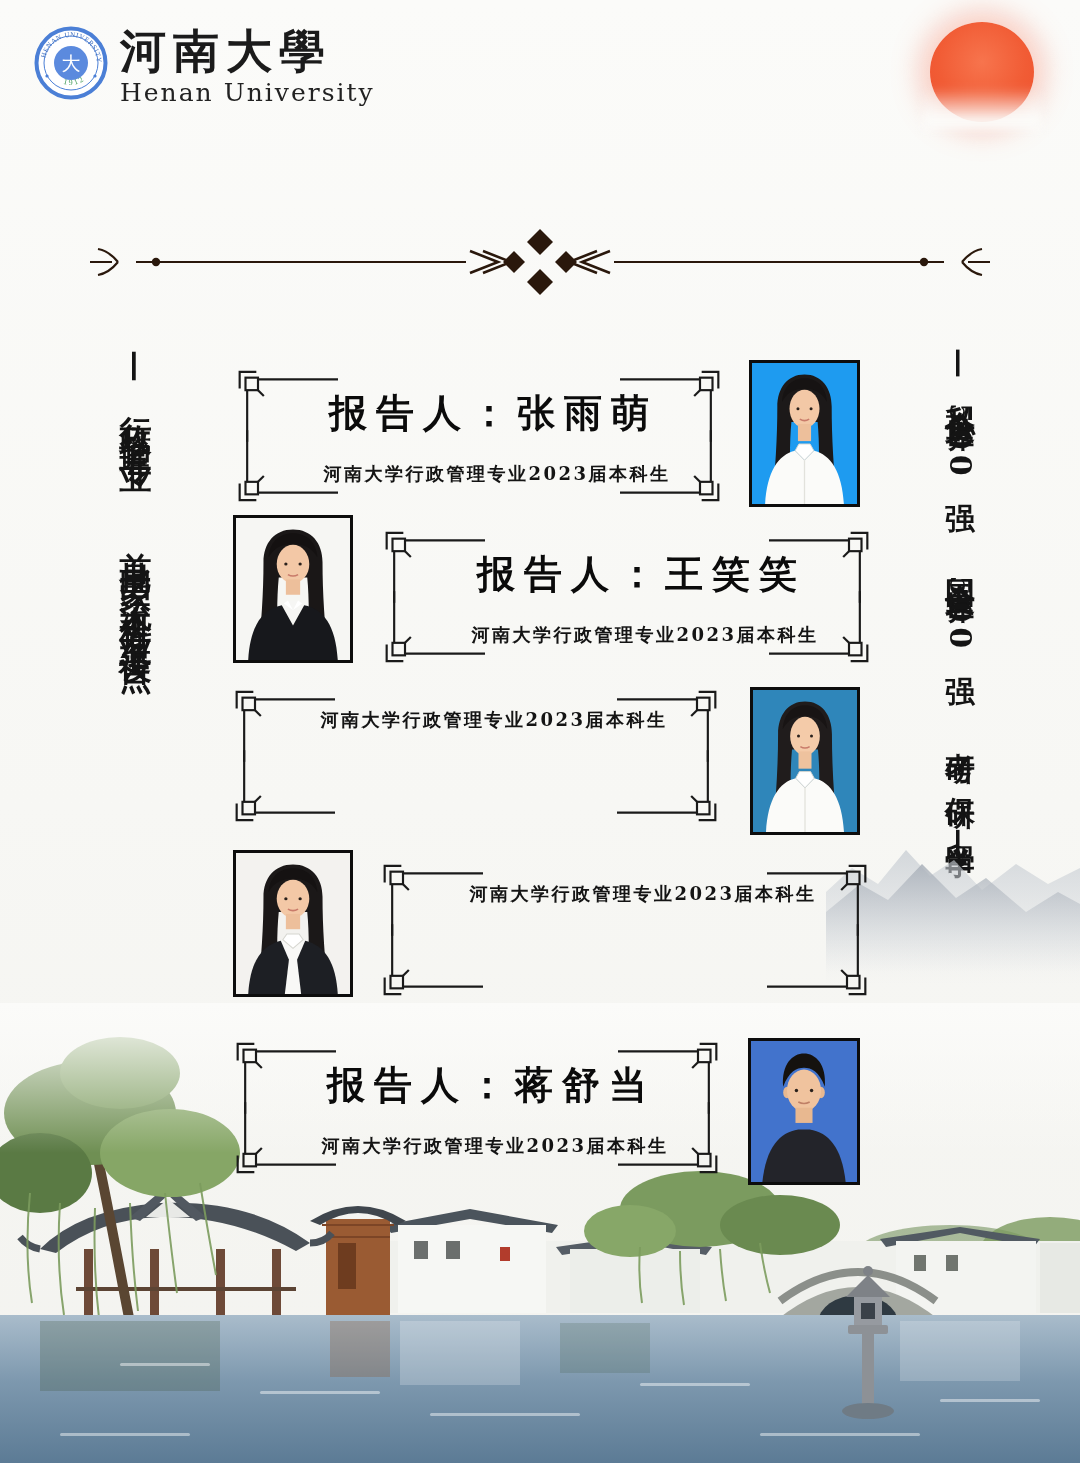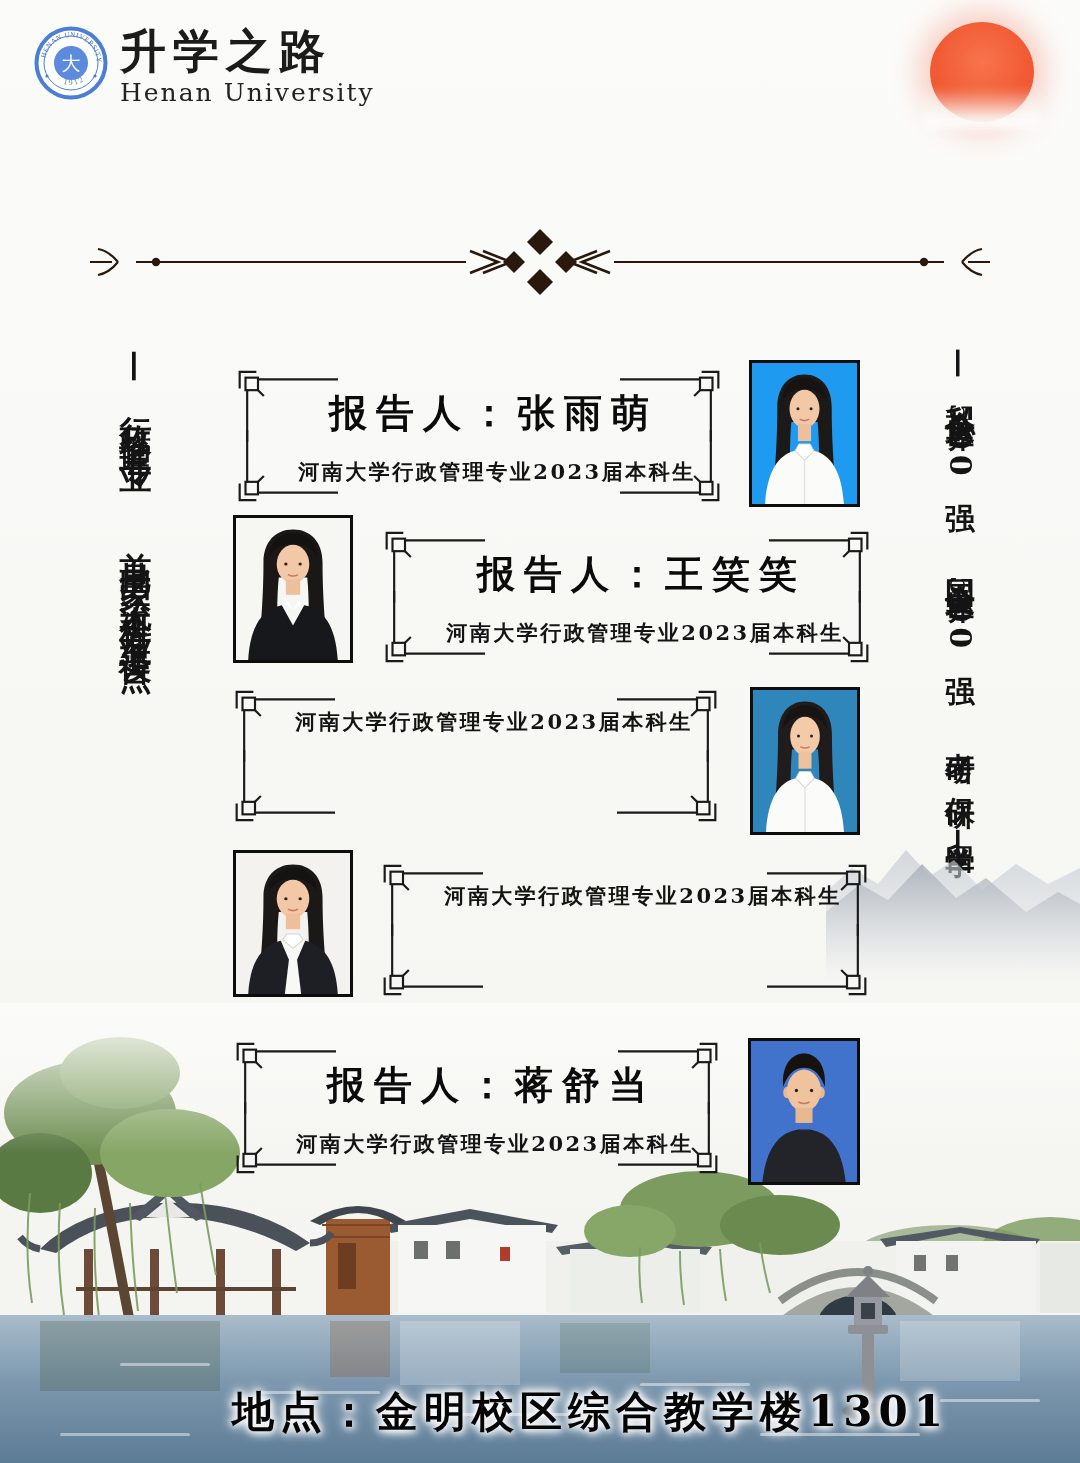--- a/index.html
+++ b/index.html
@@ -31,21 +31,21 @@
   .side-left{left:112px;top:350px;height:880px;width:48px;font-size:32px;letter-spacing:9px;line-height:48px;}
   .side-right{left:936px;top:348px;height:885px;width:48px;font-size:30px;letter-spacing:5px;line-height:48px;}
   
   .mountains{position:absolute;left:826px;top:772px;width:254px;height:228px;}
   
   .scene{position:absolute;left:0;top:1003px;width:1080px;height:460px;}
   
   .card{position:absolute;display:flex;flex-direction:column;align-items:center;
     justify-content:space-between;padding:16px 26px 14px;box-sizing:border-box;}
   .card .name{font-size:38px;font-weight:900;letter-spacing:9px;color:#0b0b0b;white-space:nowrap;margin-left:29px;}
-  .card .aff{font-size:21px;font-weight:700;letter-spacing:2.5px;color:#141414;white-space:nowrap;margin-left:36px;}
+  .card .aff{font-size:18px;font-weight:700;letter-spacing:2.5px;color:#141414;white-space:nowrap;margin-left:36px;}
   .corner{position:absolute;width:100px;height:72px;}
   .corner.tl{left:-2px;top:-2px;}
   .corner.tr{right:-2px;top:-2px;transform:scaleX(-1);}
   .corner.bl{left:-2px;bottom:-2px;transform:scaleY(-1);}
   .corner.br{right:-2px;bottom:-2px;transform:scale(-1,-1);}
   #card1{left:240px;top:372px;width:478px;height:128px;}
   #card2{left:387px;top:533px;width:480px;height:128px;}
   #card3{left:237px;top:692px;width:478px;height:128px;}
   #card4{left:385px;top:866px;width:480px;height:128px;}
   #card5{left:238px;top:1044px;width:478px;height:128px;}
@@ -97,21 +97,21 @@
       </text>
       <text font-size="8" fill="#3f9a56" font-family="Liberation Serif,serif" letter-spacing="2">
         <textPath href="#arcB" startOffset="38%">1912</textPath>
       </text>
       <circle cx="37" cy="37" r="17" fill="#5b8ade"></circle>
       <text x="37" y="44" font-size="19" fill="#ffffff" text-anchor="middle" font-family="DejaVu Serif,serif">大</text>
       <circle cx="13" cy="50" r="1.6" fill="#4b7fd6"></circle>
       <circle cx="61" cy="50" r="1.6" fill="#4b7fd6"></circle>
     </svg>
     <div class="uni-text">
-      <div class="uni-cn">升学之路</div>
+      <div class="uni-cn">河南大學</div>
       <div class="uni-en">Henan University</div>
     </div>
   </div>
 
   <div class="sun"></div>
 
 
   <svg class="divider" viewBox="0 0 940 72">
     <g stroke="#2a180c" fill="none" stroke-width="2.2">
       <path d="M66 36 H396"></path>
@@ -409,15 +409,14 @@
       <ellipse cx="56" cy="52" rx="18" ry="22" fill="#f0c39e"></ellipse>
       <path d="M34 48 C32 24 44 13 56 13 C68 13 80 24 78 48 C72 32 64 28 56 28 C48 28 40 32 34 48 Z" fill="#15120f"></path>
       <circle cx="48" cy="52" r="1.8" fill="#2a211c"></circle>
         <circle cx="64" cy="52" r="1.8" fill="#2a211c"></circle>
       <path d="M50 64 q6 3 12 0" stroke="#c08066" stroke-width="1.6" fill="none"></path>
       <rect x="47" y="70" width="18" height="16" fill="#e8b890"></rect>
       <path d="M12 148 C16 112 30 96 50 93 H62 C82 96 96 112 100 148 Z" fill="#23242a"></path>
     </svg>
   </div>
 
-  <div class="footer-line" id="footer-loc">地点：金明校区综合教学楼1301</div>
 
 </div>
 
 </body></html>

